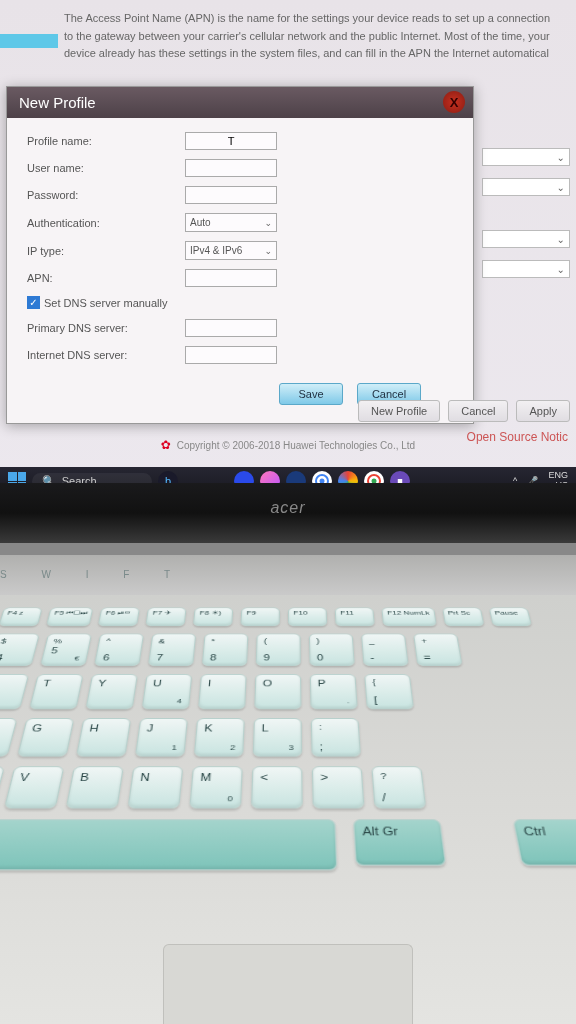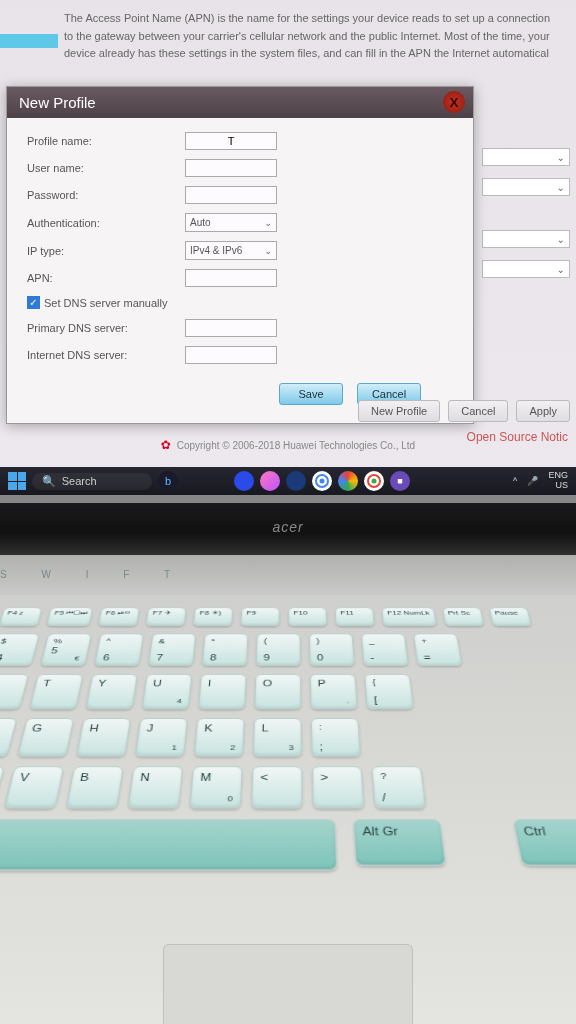--- a/index.html
+++ b/index.html
@@ -220,26 +220,26 @@
     margin-left: auto;
     display: flex;
     align-items: center;
     gap: 10px;
     color: #ddd;
     font-size: 9px;
   }
   
   .bezel {
     position: absolute;
-    top: 503px; left: 0;
+    top: 483px; left: 0;
     width: 576px; height: 60px;
     background: linear-gradient(180deg, #1a1a1c 0%, #111 50%, #3a3a3a 100%);
     color: #666;
     text-align: center;
-    font-size: 14px;
+    font-size: 16px;
     padding-top: 16px;
     letter-spacing: 1px;
   }
   .hinge {
     position: absolute;
     top: 555px; left: 0;
     width: 576px; height: 40px;
     background: linear-gradient(180deg, #b0b0ae 0%, #cacaca 100%);
     color: #7a8a8a;
     text-align: left;

